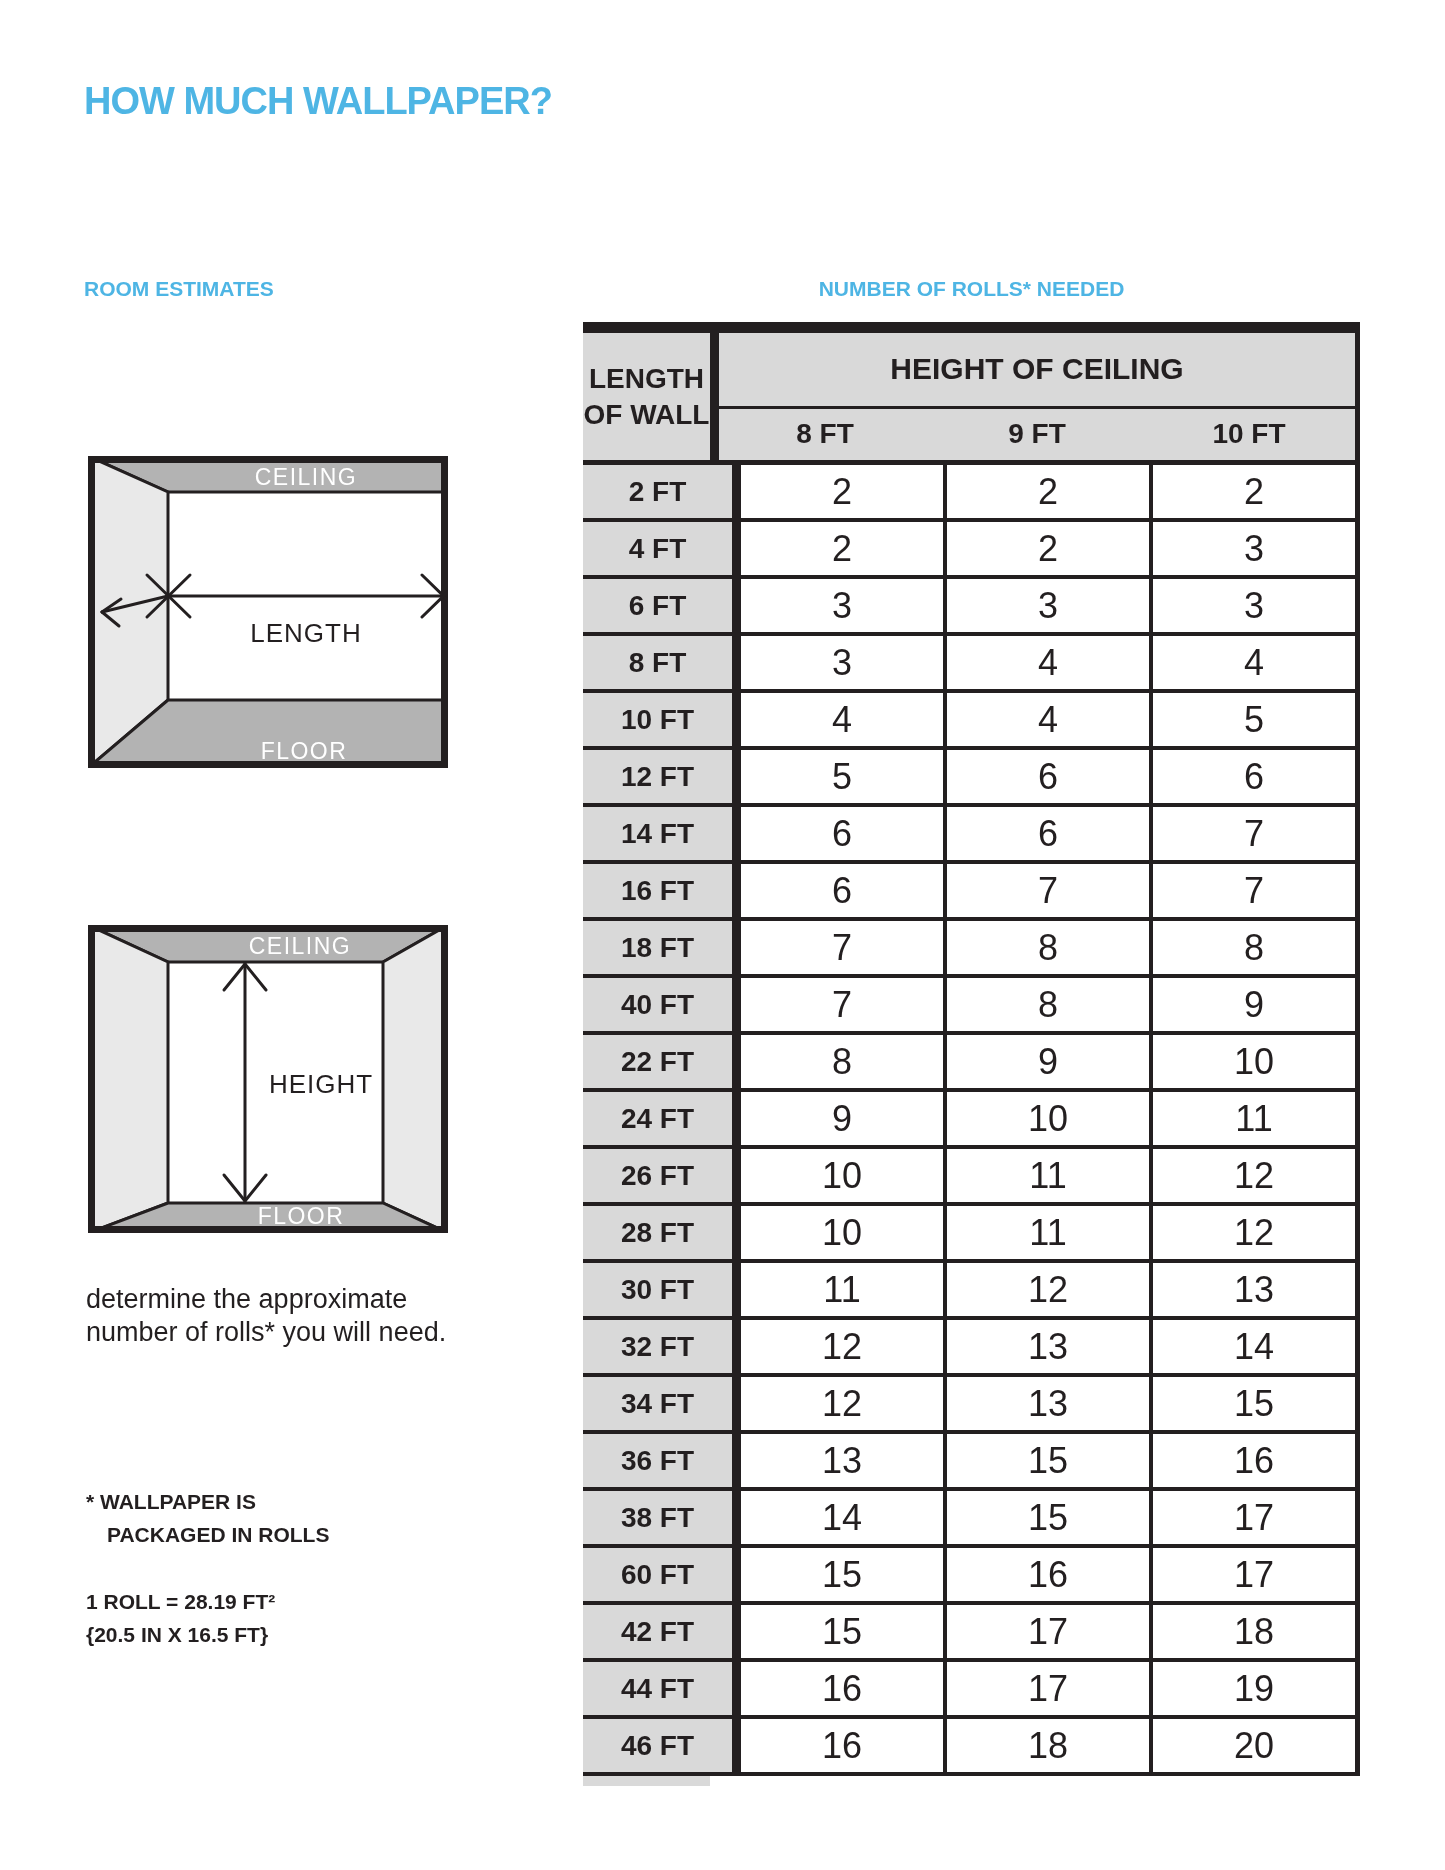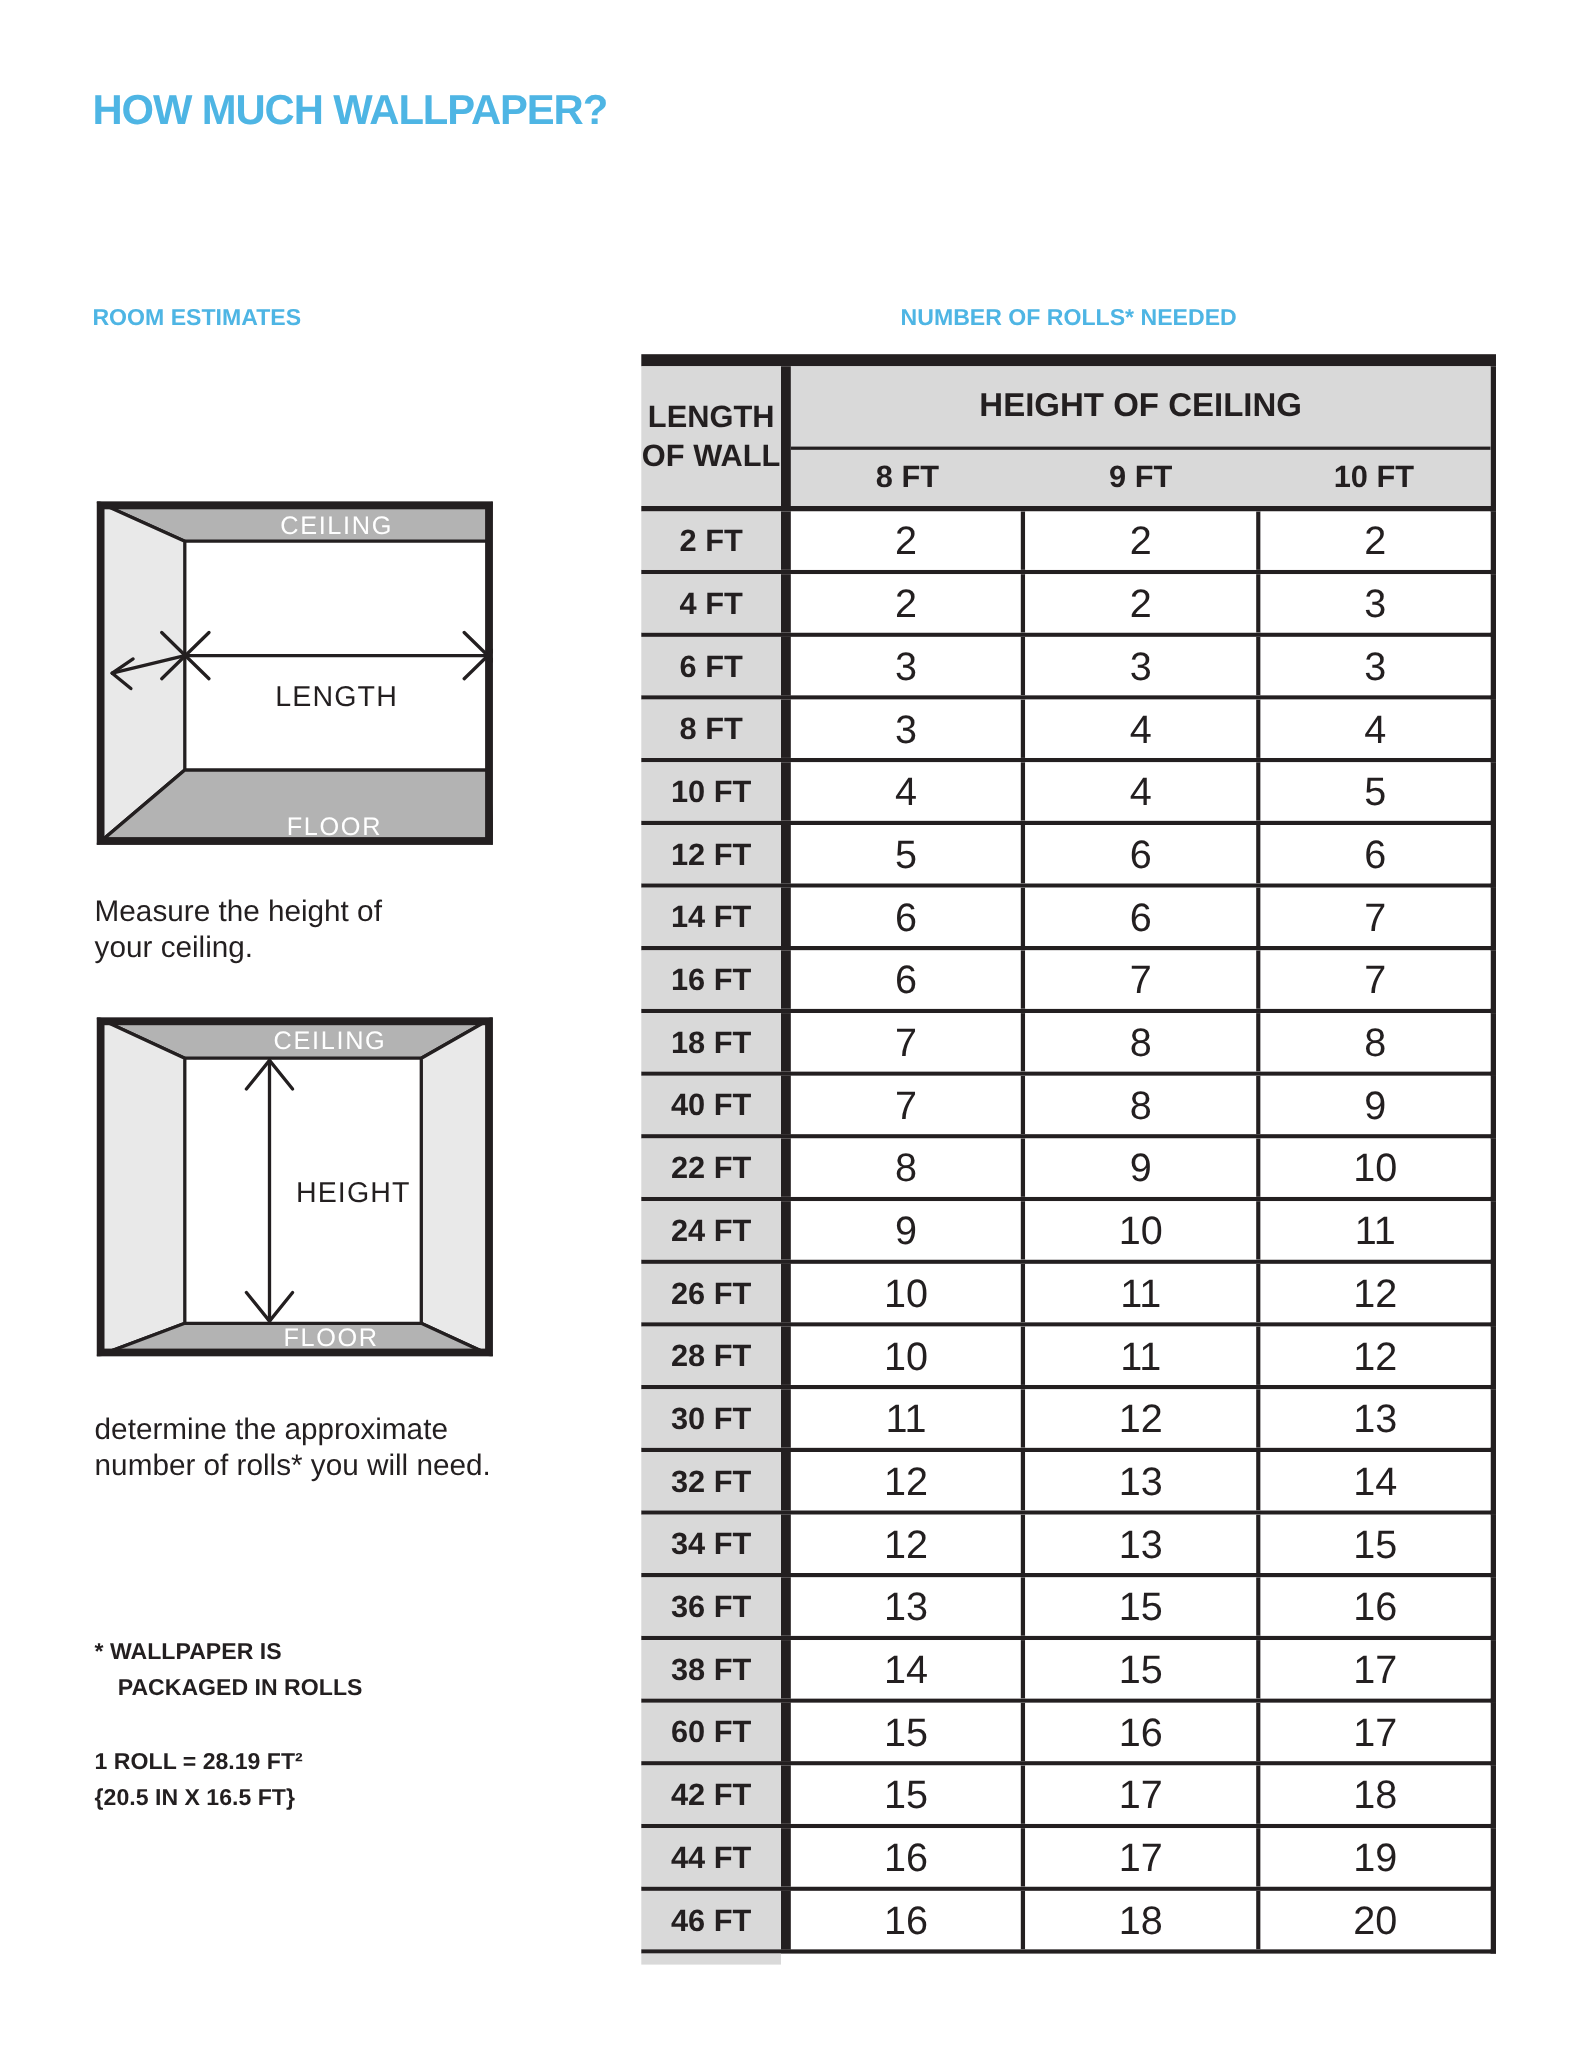--- a/index.html
+++ b/index.html
@@ -100,21 +100,21 @@
     font-weight: bold;
     font-size: 28px;
   }
   .row {
     display: flex;
     height: 57px;
     border-bottom: 4px solid #231F20;
     border-right: 5px solid #231F20;
   }
   .row-label {
-    width: 127px;
+    width: 149px;
     background: #D9D9D9;
     display: flex;
     align-items: center;
     justify-content: center;
     font-weight: bold;
     font-size: 28px;
   }
   .cell {
     flex: 1;
     background: #ffffff;
@@ -152,24 +152,20 @@
       <line x1="334" y1="119" x2="377" y2="161"></line>
       <line x1="334" y1="161" x2="377" y2="119"></line>
       <line x1="80" y1="140" x2="14" y2="156"></line>
       <line x1="14" y1="156" x2="33" y2="143"></line>
       <line x1="14" y1="156" x2="31" y2="170"></line>
     </g>
     <text x="218" y="186" text-anchor="middle" font-size="26" letter-spacing="1" fill="#231F20">LENGTH</text>
     <text x="216" y="303" text-anchor="middle" font-size="23" letter-spacing="1.5" fill="#ffffff">FLOOR</text>
   </svg>
 
-  <div class="para p2">
-    <div>Measure the height of</div>
-    <div>your ceiling.</div>
-  </div>
 
   <svg class="diag d2" width="360" height="308" viewBox="0 0 360 308">
     <rect x="0" y="0" width="360" height="308" fill="#ffffff"></rect>
     <polygon points="0,0 360,0 295,37 80,37" fill="#B3B3B3" stroke="#231F20" stroke-width="3"></polygon>
     <polygon points="0,0 80,37 80,278 0,308" fill="#E9E9E9" stroke="#231F20" stroke-width="3"></polygon>
     <polygon points="360,0 295,37 295,278 360,308" fill="#E9E9E9" stroke="#231F20" stroke-width="3"></polygon>
     <polygon points="0,308 80,278 295,278 360,308" fill="#B3B3B3" stroke="#231F20" stroke-width="3"></polygon>
     <rect x="3.5" y="3.5" width="353" height="301" fill="none" stroke="#231F20" stroke-width="7"></rect>
     <text x="212" y="29" text-anchor="middle" font-size="23" letter-spacing="1.5" fill="#ffffff">CEILING</text>
     <g stroke="#231F20" stroke-width="3" stroke-linecap="round" fill="none">

